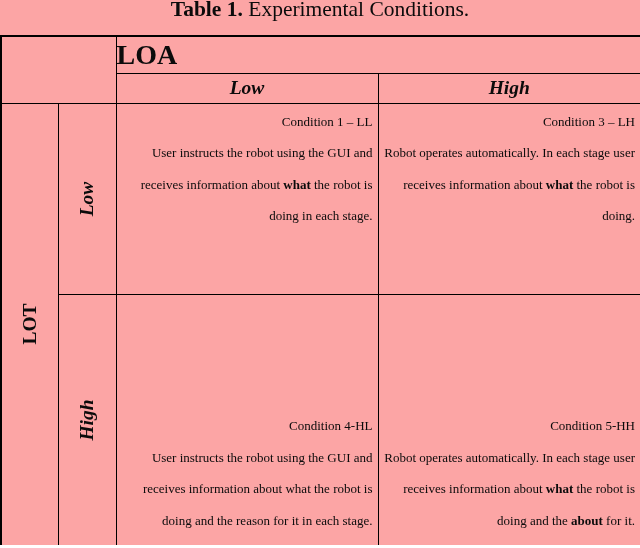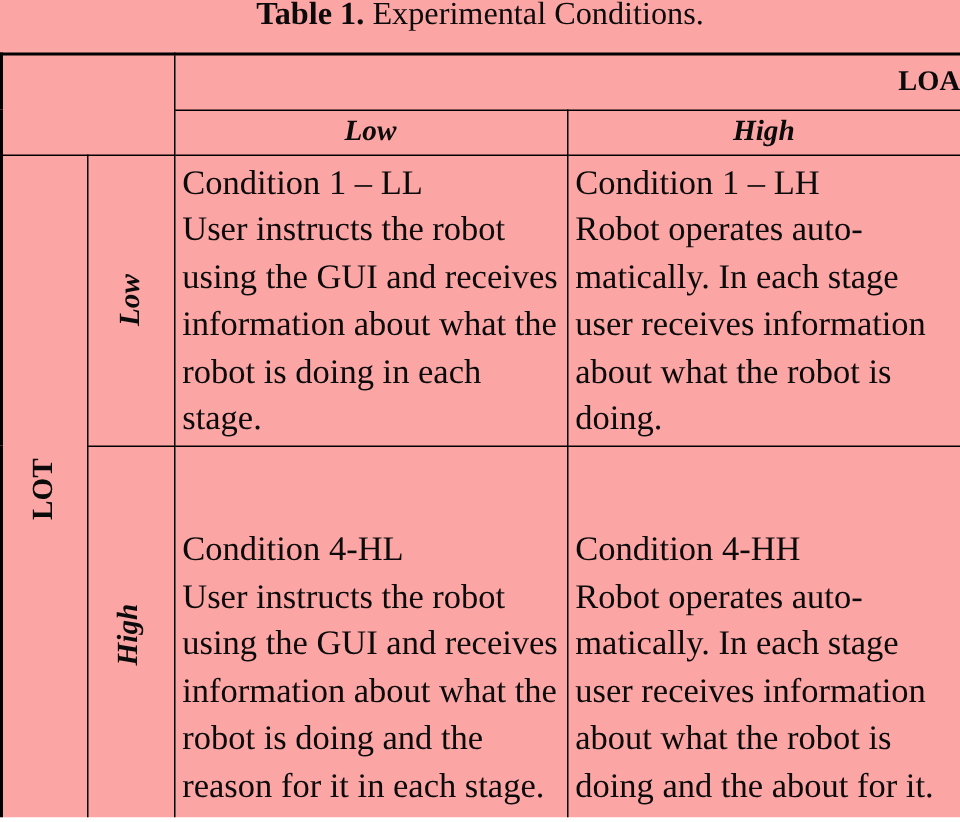--- a/index.html
+++ b/index.html
@@ -31,24 +31,24 @@
     width: 640px;
     border-collapse: collapse;
     table-layout: fixed;
     border: 2.5px solid #000;
   }
   table.cond td {
     border: 1.6px solid #000;
     overflow: hidden;
   }
   td.axis-col {
-    text-align: right;
+    text-align: left;
     vertical-align: middle;
     font-weight: bold;
-    font-size: 19px;
+    font-size: 28px;
   }
   td.level-col {
     text-align: center;
     vertical-align: middle;
     font-weight: bold;
     font-style: italic;
     font-size: 19.5px;
   }
   td.rot-cell {
     text-align: center;
@@ -56,29 +56,29 @@
   }
   .vert {
     display: inline-block;
     transform: rotate(-90deg);
     white-space: nowrap;
     font-weight: bold;
     font-size: 19.5px;
   }
   .vert.ital { font-style: italic; }
   td.cond-cell {
-    font-size: 23px;
+    font-size: 13px;
     line-height: 31.5px;
-    text-align: left;
+    text-align: right;
     padding: 2px 5px;
   }
   td.v-top { vertical-align: top; padding-top: 2px; }
   td.v-bottom { vertical-align: bottom; padding-bottom: 9px; }
   .cond-heading { display: block; }
-  .b { font-weight: normal; margin-top: 38px; }
+  .b { font-weight: bold; margin-top: 38px; }
 </style>
 </head>
 <body>
 
 <div class="page">
 
   <div class="title">
     <span class="t-bold">Table 1.</span><span> Experimental Conditions.</span>
   </div>
 
@@ -103,33 +103,33 @@
         <span class="vert">LOT</span>
       </td>
       <td class="rot-cell">
         <span class="vert ital">Low</span>
       </td>
       <td class="cond-cell v-top">
         <span class="cond-heading">Condition 1 – LL</span>
         <span><span>User instructs the robot using the GUI and receives information about </span><span class="b">what</span><span> the robot is doing in each stage.</span></span>
       </td>
       <td class="cond-cell v-top">
-        <span class="cond-heading">Condition 1 – LH</span>
+        <span class="cond-heading">Condition 3 – LH</span>
         <span><span>Robot operates auto­matically. In each stage user receives information about </span><span class="b">what</span><span> the robot is doing.</span></span>
       </td>
     </tr>
     <tr style="height:252px">
       <td class="rot-cell">
         <span class="vert ital">High</span>
       </td>
       <td class="cond-cell v-bottom">
         <span class="cond-heading">Condition 4-HL</span>
         <span><span>User instructs the robot using the GUI and receives information about what the robot is doing and the reason for it in each stage.</span></span>
       </td>
       <td class="cond-cell v-bottom">
-        <span class="cond-heading">Condition 4-HH</span>
+        <span class="cond-heading">Condition 5-HH</span>
         <span><span>Robot operates auto­matically. In each stage user receives information about </span><span class="b">what</span><span> the robot is doing and the </span><span class="b">about</span><span> for it.</span></span>
       </td>
     </tr>
   </tbody>
     </table>
 
 </div>
 
 </body></html>

